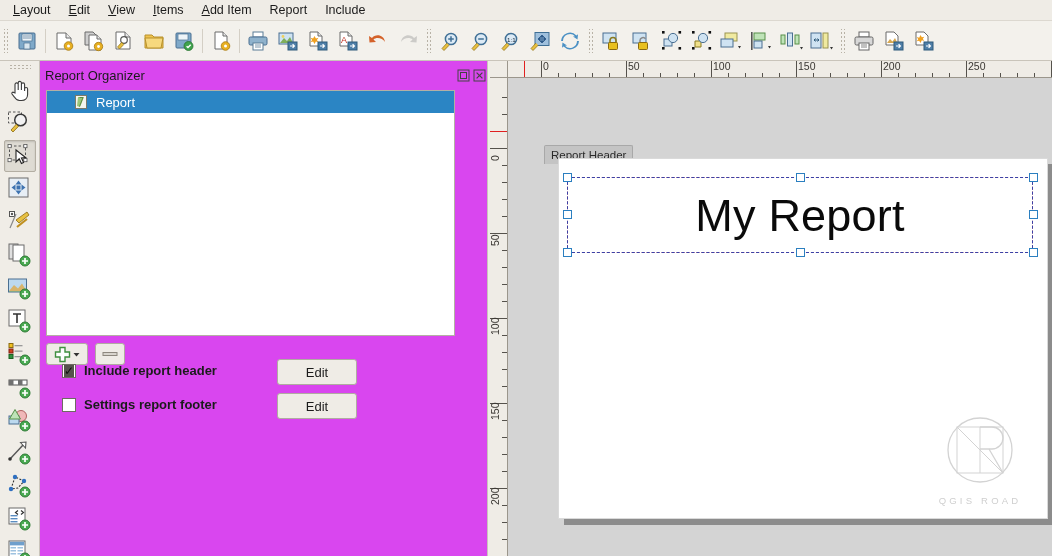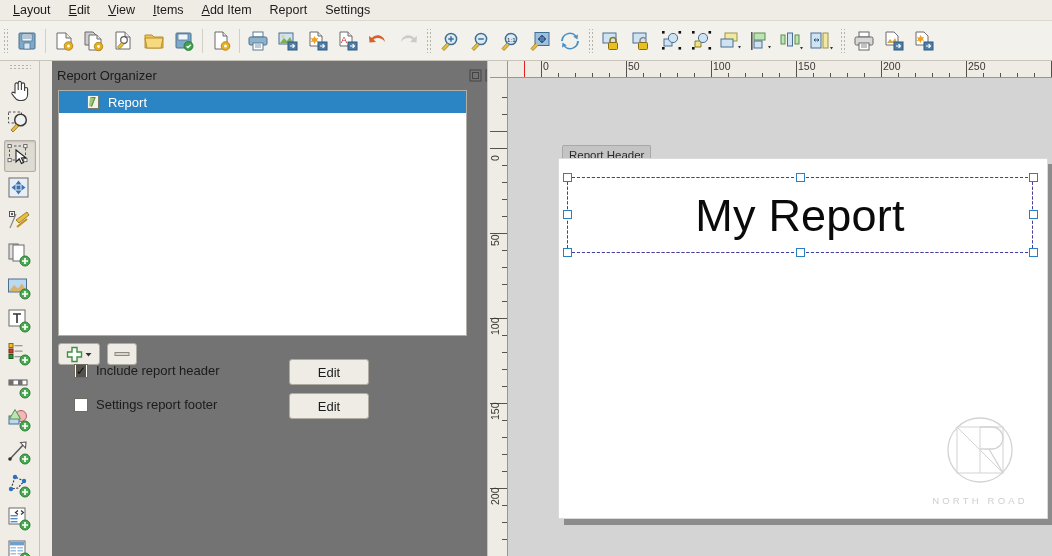--- a/index.html
+++ b/index.html
@@ -62,22 +62,22 @@
     justify-content: center; flex: none; margin-bottom: 1px;
     border: 1px solid transparent; border-radius: 2px; cursor: default;
   }
   .lt-btn.active {
     background: #dedbd3; border: 1px solid #b3aea3;
     box-shadow: inset 0 1px 2px rgba(0,0,0,.14);
   }
 
   
   .panel {
-    position: absolute; left: 52px; top: 61px; width: 450px; height: 495px;
-    background: #737373;
+    position: absolute; left: 40px; top: 61px; width: 450px; height: 495px;
+    background: #d946ef;
   }
   .panel-title {
     position: absolute; left: 5px; top: 4px; right: 4px; height: 20px;
     display: flex; align-items: center;
   }
   .panel-title .ttl { font-size: 13px; color: #1b1b1b; }
   .panel-title .btns { margin-left: auto; display: flex; gap: 3px; }
   .pt-btn {
     width: 13px; height: 13px; display: flex; align-items: center;
     justify-content: center; cursor: default;
@@ -105,21 +105,21 @@
 
   .chk-line { position: absolute; left: 22px; display: flex; align-items: center; }
   .chk-line.hdr { top: 302px; }
   .chk-line.ftr { top: 336px; }
   .chkbox {
     width: 14px; height: 14px; background: #fff; border: 1px solid #6f6a62;
     display: flex; align-items: center; justify-content: center;
     margin-right: 8px; flex: none; cursor: default;
   }
   .chkbox .tick { font-size: 12px; line-height: 12px; color: #111; }
-  .chk-label { font-size: 13px; color: #1b1b1b; white-space: nowrap; }
+  .chk-label { font-size: 13px; color: #1b1b1b; white-space: nowrap; font-weight: bold; }
   .edit-btn {
     position: absolute; width: 80px; height: 26px; background: #efece6;
     border: 1px solid #b0aba1; border-radius: 3px; font-size: 13px;
     color: #1b1b1b; display: flex; align-items: center; justify-content: center;
     cursor: default; left: 237px;
   }
   .edit-btn.hdr { top: 298px; }
   .edit-btn.ftr { top: 332px; }
 
   .panel-split {
@@ -159,21 +159,21 @@
     transform: rotate(-90deg); transform-origin: left top; line-height: 13px;
     white-space: nowrap;
   }
   .guide-red { position: absolute; background: #e02020; }
 
   .canvasbody {
     position: absolute; left: 18px; top: 17px; right: 0; bottom: 0;
     background: #d4d4d4; overflow: hidden;
   }
   .page-tab {
-    position: absolute; left: 54px; top: 67px; height: 19px;
+    position: absolute; left: 36px; top: 67px; height: 19px;
     background: #c4c4c4; border: 1px solid #a8a8a8; border-bottom: none;
     border-radius: 2px 2px 0 0; font-size: 11.5px; color: #2a2a2a;
     display: flex; align-items: center; padding: 4px 6px; cursor: default;
   }
   .page-shadow {
     position: absolute; left: 56px; top: 86px; width: 490px; height: 361px;
     background: #8c8c8c;
   }
   .page {
     position: absolute; left: 50px; top: 80px; width: 490px; height: 361px;
@@ -219,21 +219,21 @@
 
 <div id="app">
 
   <div class="menubar">
     <div class="menu-item"><u>L</u><span>ayout</span></div>
     <div class="menu-item"><u>E</u>dit</div>
     <div class="menu-item"><u>V</u>iew</div>
     <div class="menu-item"><u>I</u>tems</div>
     <div class="menu-item"><u>A</u>dd Item</div>
     <div class="menu-item">Report</div>
-    <div class="menu-item">Settings</div>
+    <div class="menu-item">Include</div>
   </div>
 
   <div class="toolbar">
     <div class="tb-grip"></div>
 
     <div class="tb-btn">
       <svg width="22" height="22" viewBox="0 0 22 22">
         <rect x="3" y="3" width="16" height="16" rx="1" fill="#7fa9c9" stroke="#4a6f91"></rect>
         <rect x="6" y="4" width="10" height="7" fill="#eef4f8" stroke="#4a6f91" stroke-width=".7"></rect>
         <line x1="7" y1="6" x2="15" y2="6" stroke="#4a6f91" stroke-width=".7"></line>
@@ -838,18 +838,18 @@
 
         <div class="logo">
           <svg width="106" height="80" viewBox="0 0 106 80">
             <circle cx="53" cy="38" r="32" fill="none" stroke="#d3d3d3" stroke-width="1.3"></circle>
             <rect x="30" y="15" width="46" height="46" fill="none" stroke="#d3d3d3" stroke-width="1"></rect>
             <path d="M30 15 L76 61" stroke="#d3d3d3" stroke-width="1"></path>
             <path d="M53 15 V61" stroke="#d3d3d3" stroke-width="1"></path>
             <path d="M53 15 h12 a11 11 0 0 1 0 22 h-12" fill="none" stroke="#d3d3d3" stroke-width="1.3"></path>
             <path d="M62 37 L76 61" stroke="#d3d3d3" stroke-width="1.3"></path>
           </svg>
-          <div class="lname">NORTH ROAD</div>
+          <div class="lname">QGIS ROAD</div>
         </div>
       </div>
     </div>
   </div>
 </div>
 
 </body></html>

